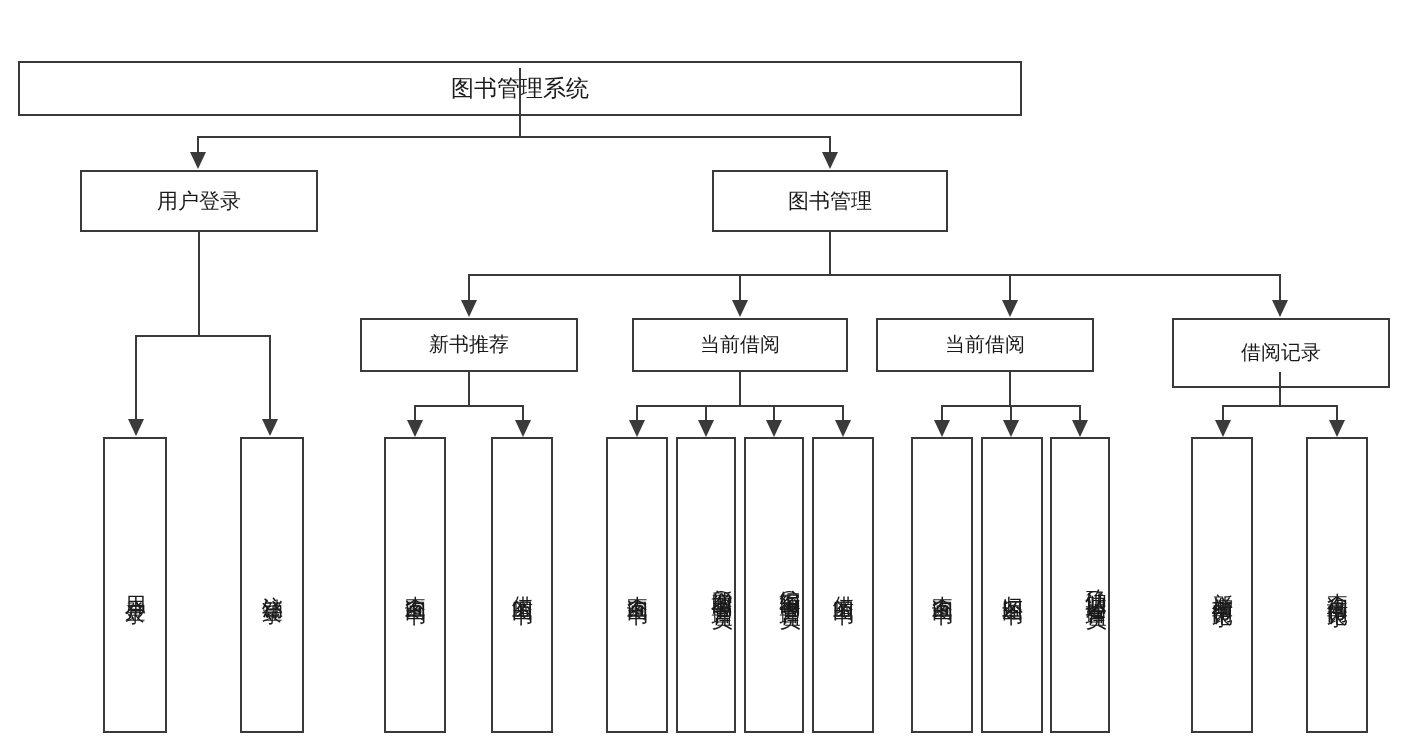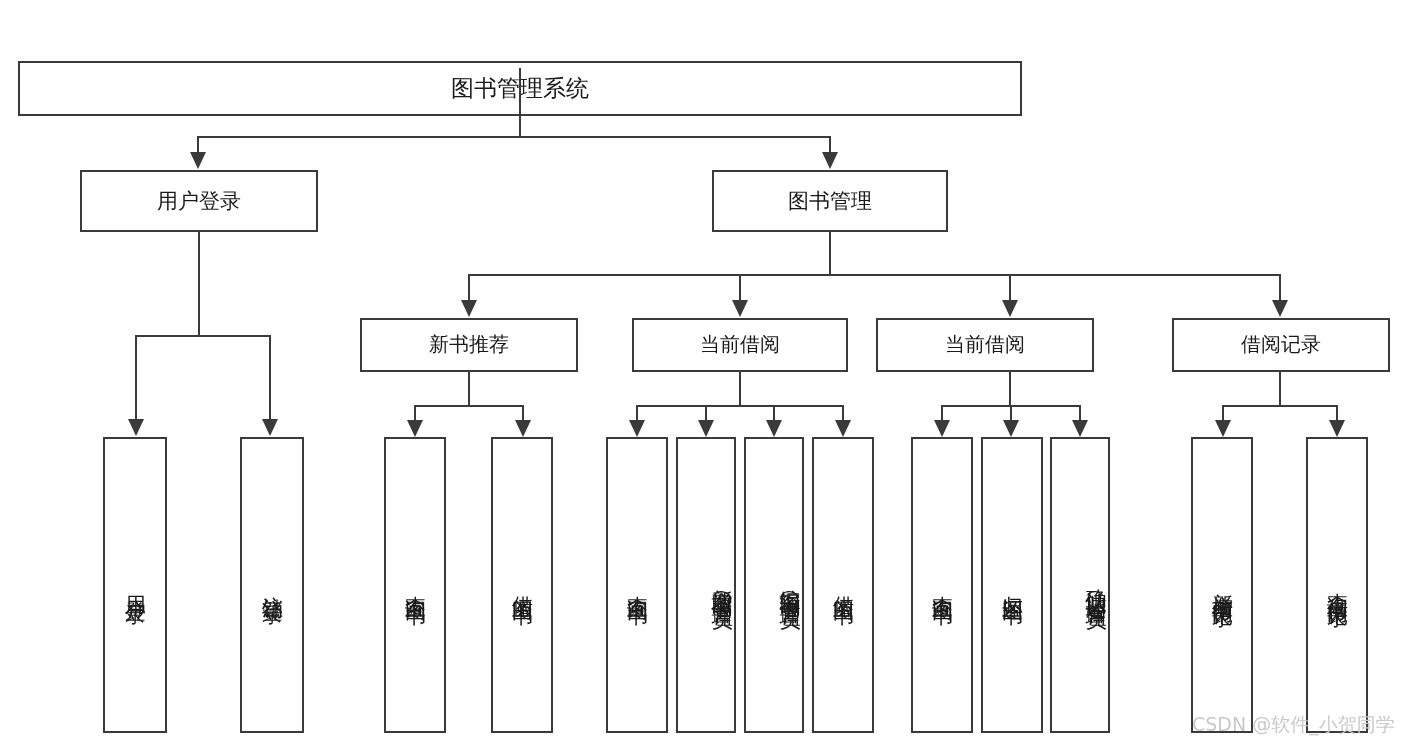--- a/index.html
+++ b/index.html
@@ -127,21 +127,21 @@
 
   <div class="node lvl2" style="left:360px; top:318px; width:218px; height:54px;">
     <span>新书推荐</span>
   </div>
   <div class="node lvl2" style="left:632px; top:318px; width:216px; height:54px;">
     <span>当前借阅</span>
   </div>
   <div class="node lvl2" style="left:876px; top:318px; width:218px; height:54px;">
     <span>当前借阅</span>
   </div>
-  <div class="node lvl2" style="left:1172px; top:318px; width:218px; height:54px;">
+  <div class="node lvl2" style="left:1172px; top:318px; width:218px; height:70px;">
     <span>借阅记录</span>
   </div>
 
   <div class="vline" style="left:468px; top:372px; width:2px; height:34px;"></div>
   <div class="hline" style="left:414px; top:405px; width:110px; height:2px;"></div>
   <div class="vline" style="left:414px; top:405px; width:2px; height:16px;"></div>
   <div class="arrow" style="left:407px; top:420px;"></div>
   <div class="vline" style="left:522px; top:405px; width:2px; height:16px;"></div>
   <div class="arrow" style="left:515px; top:420px;"></div>
 
@@ -209,15 +209,14 @@
     <span>确认归还（管理员）</span>
   </div>
 
   <div class="node leaf" style="left:1191px; top:437px; width:62px; height:296px;">
     <span>新增借阅记录</span>
   </div>
   <div class="node leaf" style="left:1306px; top:437px; width:62px; height:296px;">
     <span>查询借阅记录</span>
   </div>
 
-  <div class="watermark" style="left:1192px; top:712px;">CSDN @软件_小贺同学</div>
 
 </div>
 
 </body></html>

